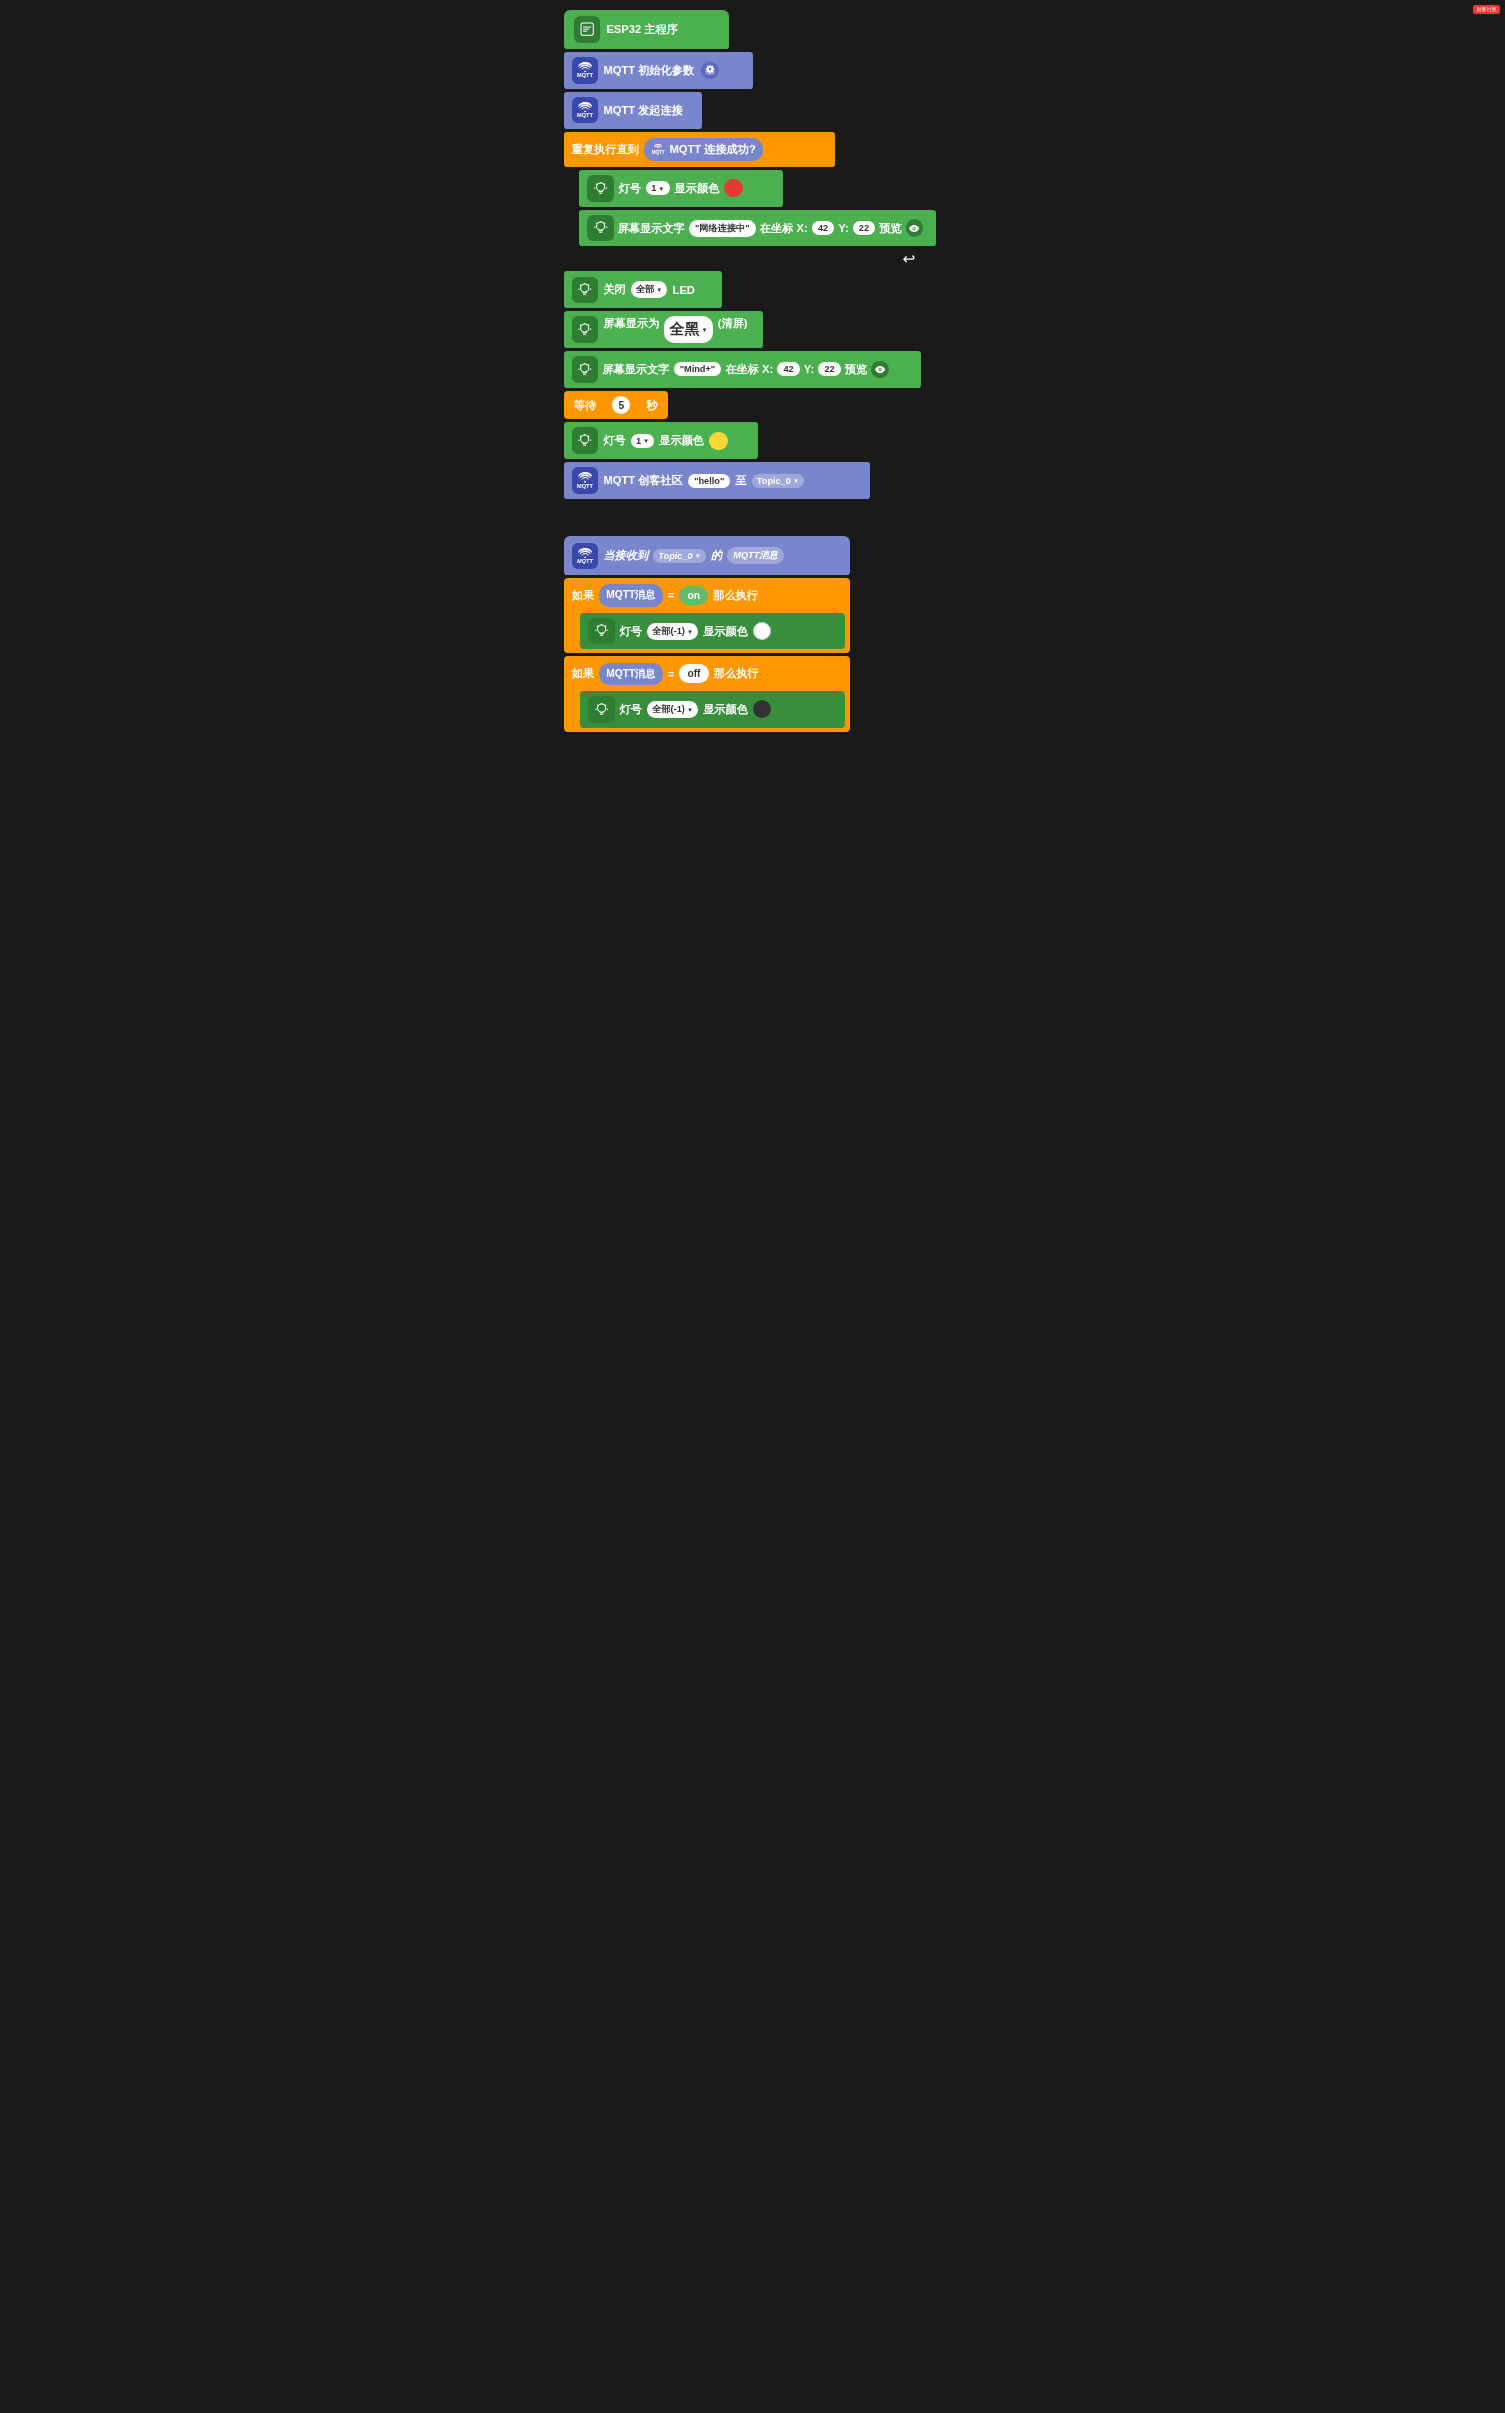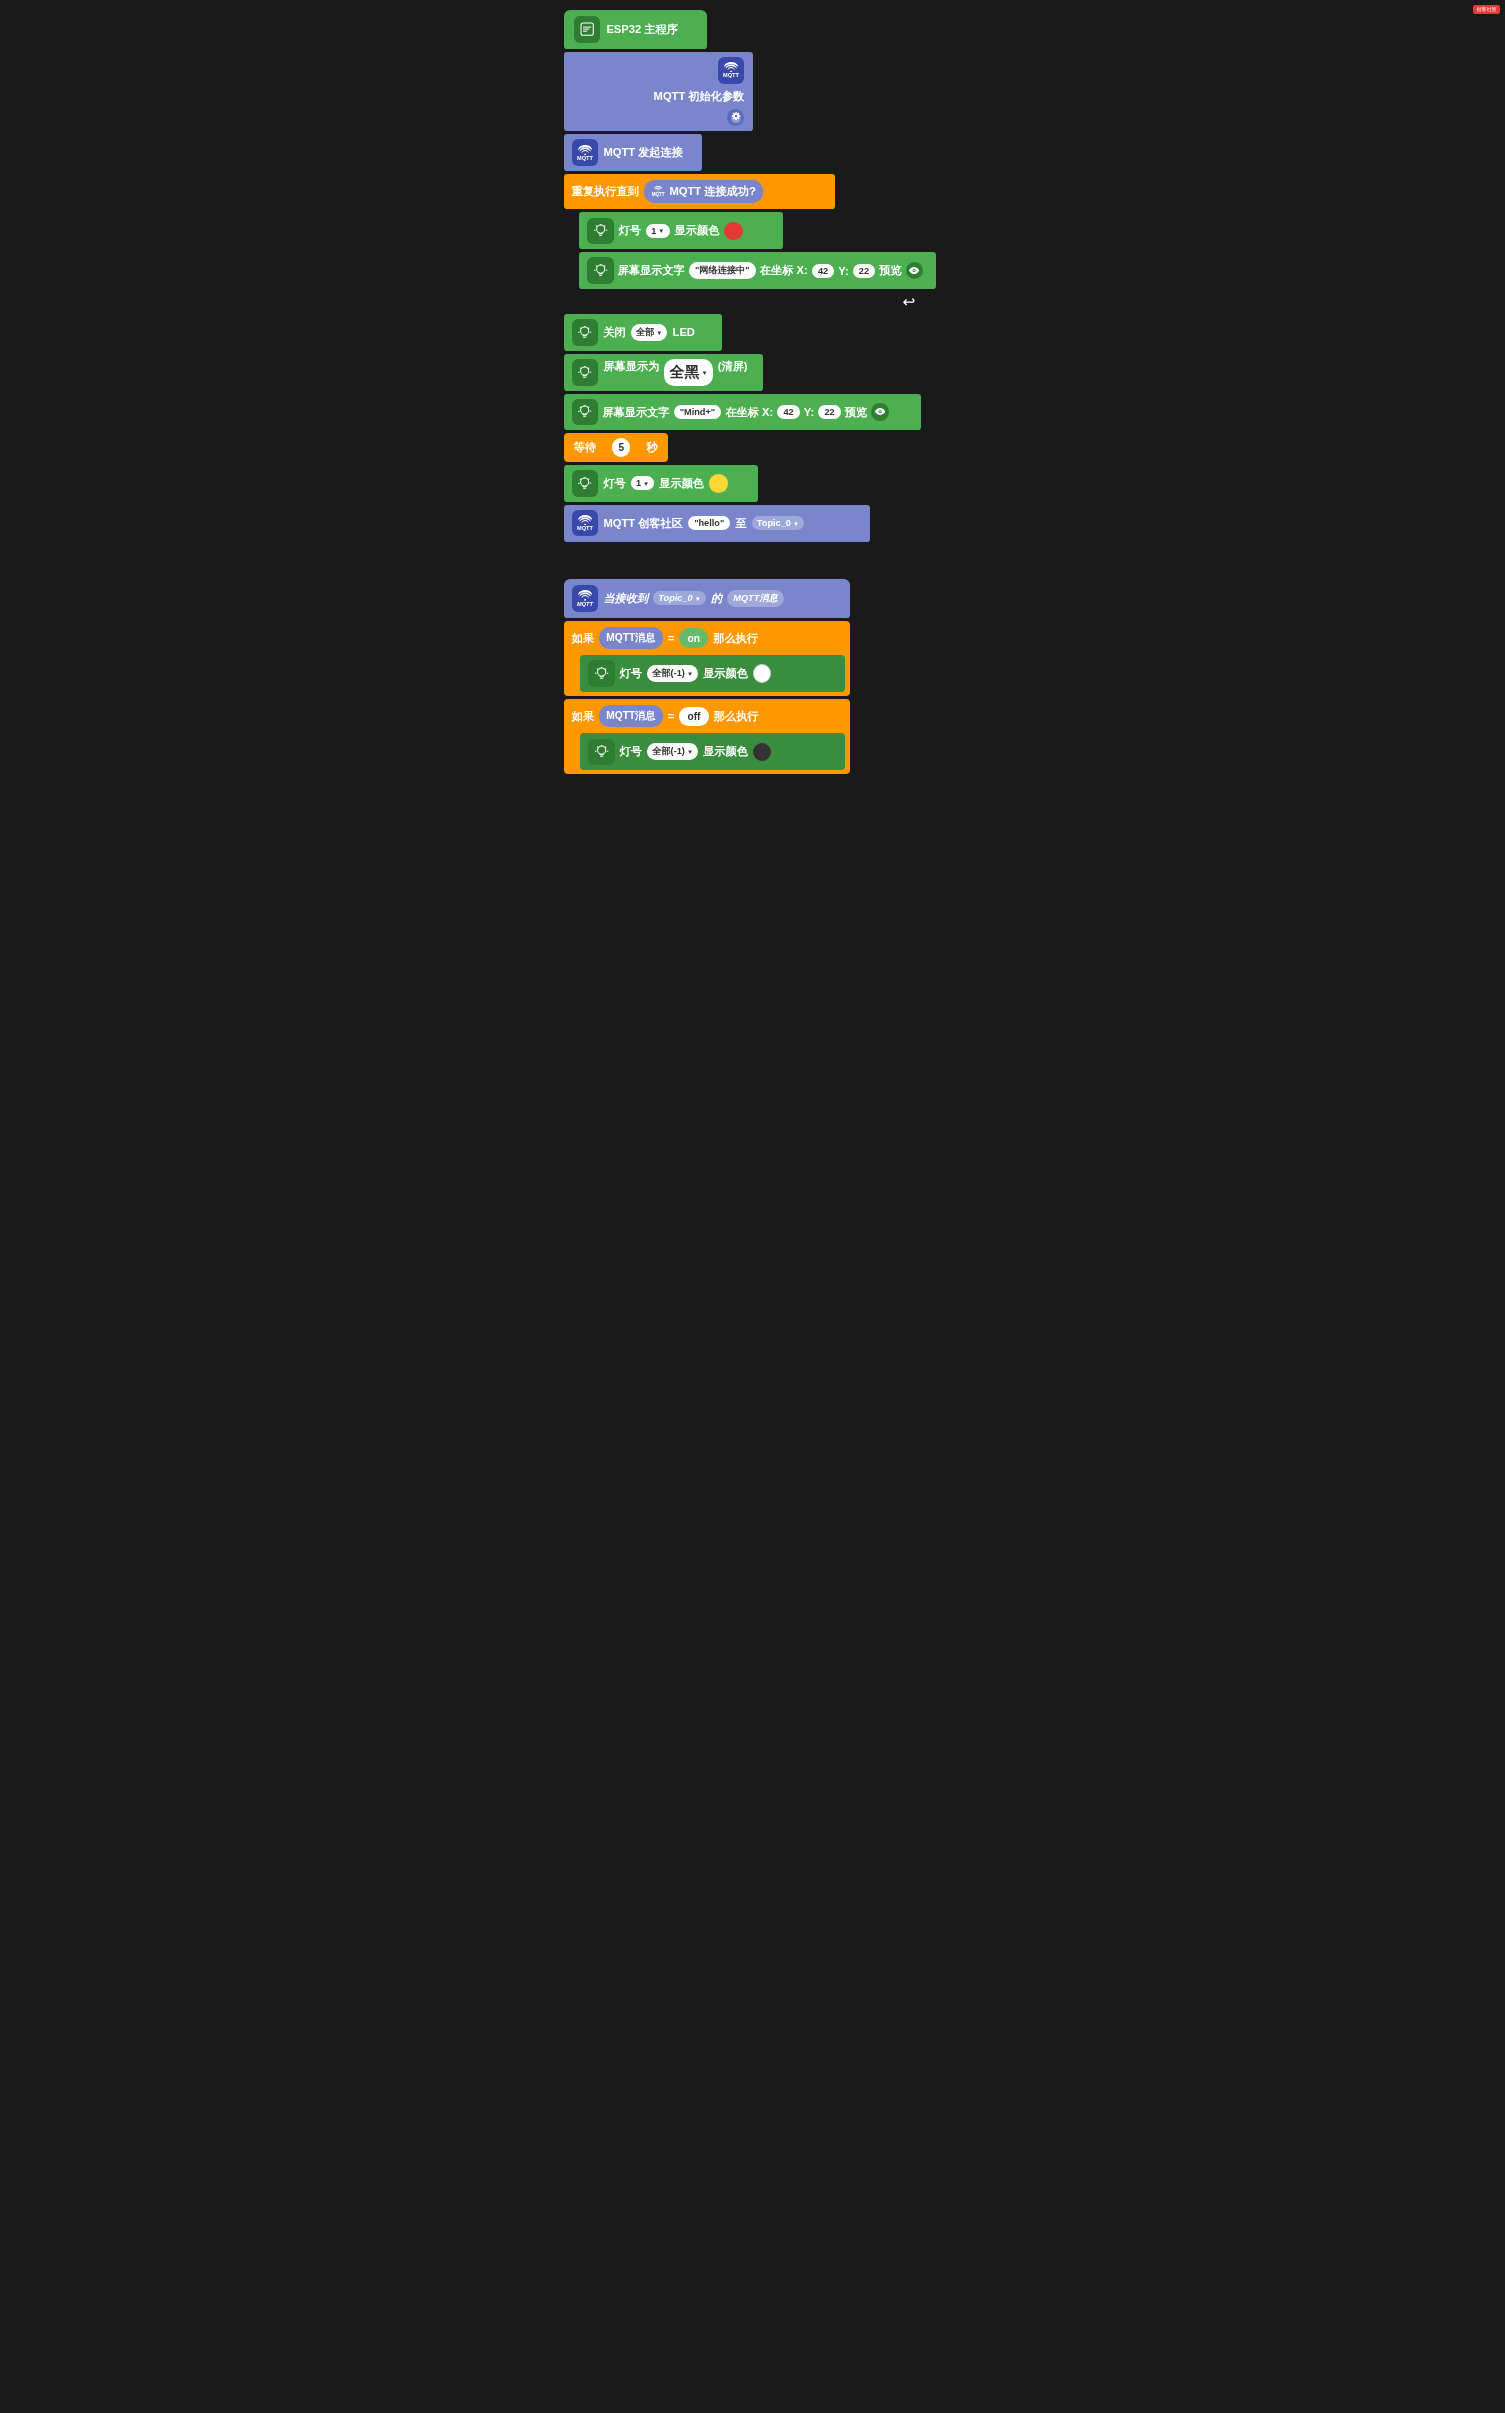--- a/index.html
+++ b/index.html
@@ -64,33 +64,33 @@
     .icon-wrap.green-icon { background: #2E7D32; }
     .icon-wrap.blue-icon { background: #3949AB; }
   </style>
 </head>
 <body>
 
 <div class="page-container">
 
   <div class="blocks-section">
 
-    <div style="background:#4CAF50; border-radius:6.1px 6.1px 3.1px 3.1px; padding:6.1px 10.2px; display:flex; align-items:center; gap:6.1px; width:143px; margin-bottom:1.5px;">
+    <div style="background:#4CAF50; border-radius:6.1px 6.1px 3.1px 3.1px; padding:6.1px 10.2px; display:flex; align-items:center; gap:6.1px; width:165px; margin-bottom:1.5px;">
       <div class="icon-wrap green-icon">
         <svg width="16.3" height="16.3" viewBox="0 0 32 32" fill="none">
           <path d="M4 8 Q4 4 8 4 L24 4 Q28 4 28 8 L28 24 Q28 28 24 28 L8 28 Q4 28 4 24 Z" fill="none" stroke="white" stroke-width="2"></path>
           <line x1="8" y1="12" x2="24" y2="12" stroke="white" stroke-width="2"></line>
           <line x1="8" y1="16" x2="20" y2="16" stroke="white" stroke-width="2"></line>
           <line x1="8" y1="20" x2="16" y2="20" stroke="white" stroke-width="2"></line>
         </svg>
       </div>
       <span class="block-label">ESP32 主程序</span>
     </div>
 
-    <div style="background:#7986CB; border-radius:3.1px; padding:5.1px 8.2px; display:flex; align-items:flex-end; gap:5.1px; margin:1.5px 0; width:189px;flex-direction:column;">
+    <div style="background:#7986CB; border-radius:3.1px; padding:5.1px 8.2px; display:flex; align-items:center; gap:5.1px; margin:1.5px 0; width:189px;">
       <div class="icon-wrap blue-icon">
         <svg width="14.3" height="10.2" viewBox="0 0 28 20" fill="white">
           <path d="M14 0 C6 0 0 5 0 10 Q6 4 14 4 Q22 4 28 10 C28 5 22 0 14 0Z"></path>
           <path d="M14 5 C8 5 3 9 3 13 Q7 8 14 8 Q21 8 25 13 C25 9 20 5 14 5Z"></path>
           <path d="M14 10 C10 10 7 13 7 16 Q10 12 14 12 Q18 12 21 16 C21 13 18 10 14 10Z"></path>
           <circle cx="14" cy="19" r="2"></circle>
         </svg>
         <span class="mqtt-label">MQTT</span>
       </div>
       <span class="block-label">MQTT 初始化参数</span>

